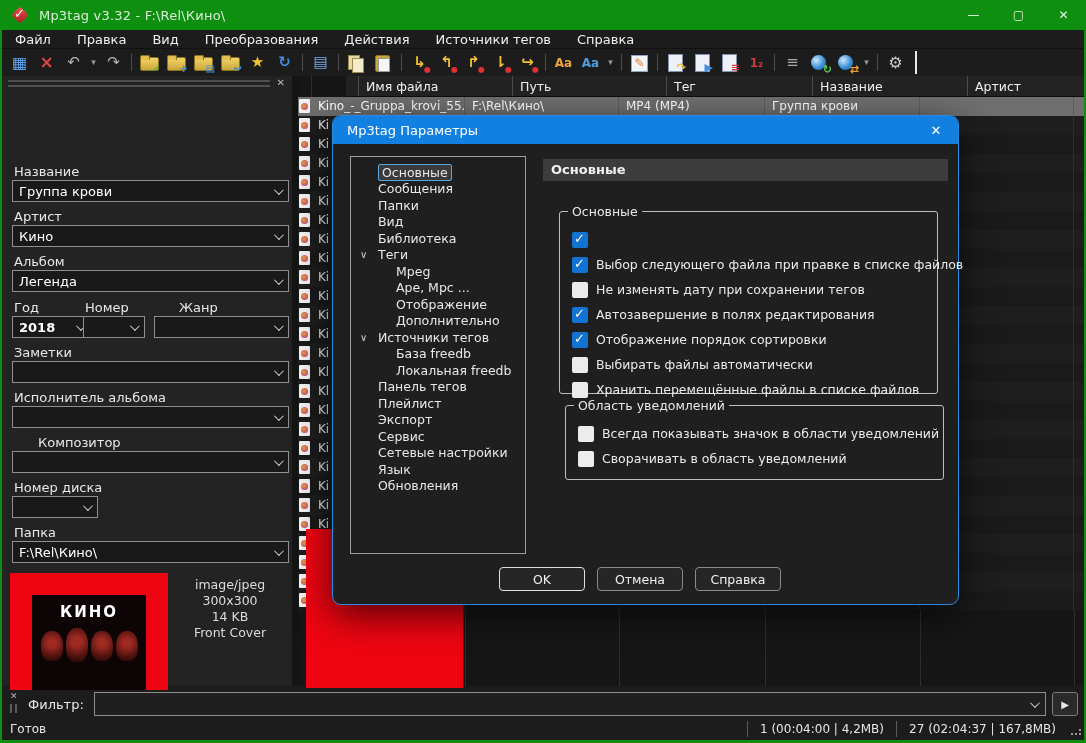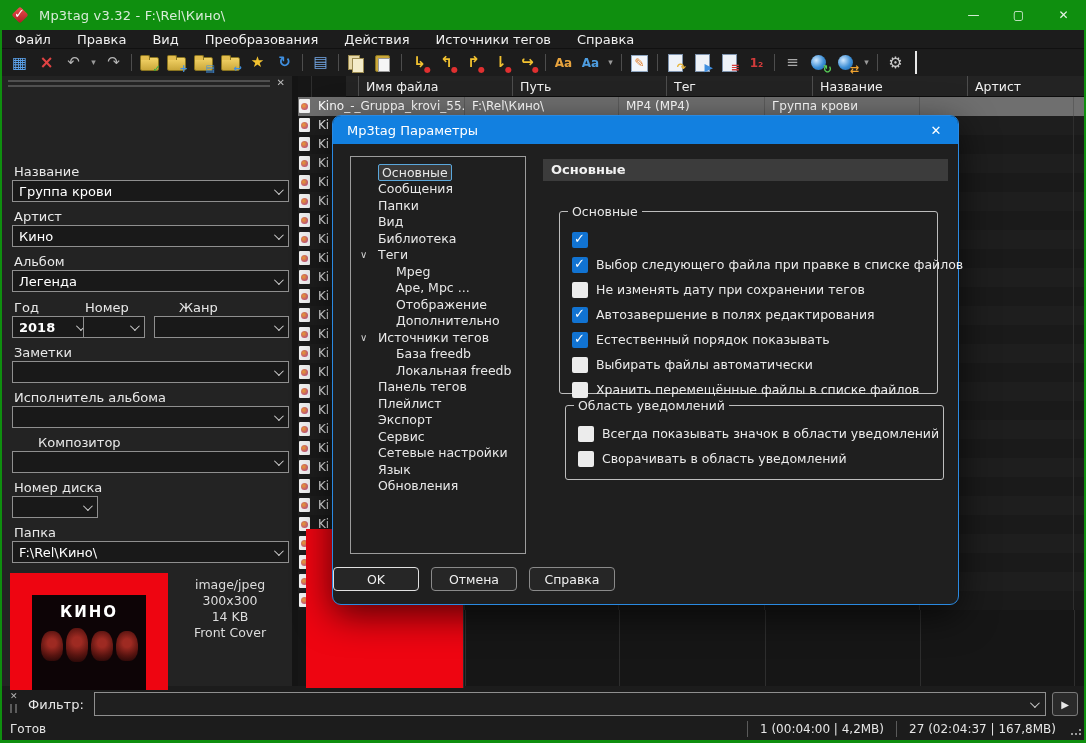--- a/index.html
+++ b/index.html
@@ -99,21 +99,21 @@
   .pane-header{position:absolute;left:210px;top:43px;width:405px;height:22px;background:#3c3c3c;color:#f2f2f2;font-size:13px;font-weight:bold;line-height:22px;padding-left:8px;}
   .group{position:absolute;left:226px;width:379px;border:1px solid #bdbdbd;border-radius:3px;}
   .group .legend{position:absolute;left:8px;top:-8px;background:#1f1f1f;color:#e8e8e8;font-size:12.5px;padding:0 4px;}
   .g1{top:95px;height:183px;padding:15px 0 0 12px;}
   .g2{top:289px;height:75px;padding:15px 0 0 12px;margin-left:6px;}
   .cbrow{display:flex;align-items:center;height:25px;}
   .cb{flex:0 0 auto;width:16px;height:16px;background:#ececec;border-radius:2px;margin-right:8px;position:relative;}
   .cb.on{background:#1173d2;}
   .cb.on::after{content:"✓";position:absolute;left:2px;top:-1px;color:#fff;font-size:13px;font-weight:bold;}
   .cblabel{color:#eaeaea;font-size:12.5px;white-space:nowrap;}
-  .dbtns{position:absolute;left:0;top:451px;width:614px;display:flex;justify-content:flex-start;gap:12px;}
+  .dbtns{position:absolute;left:0;top:451px;width:614px;display:flex;justify-content:center;gap:12px;}
   .dbtn{width:86px;height:24px;background:#262626;border:1px solid #8a8a8a;border-radius:4px;color:#f0f0f0;font-size:12.5px;}
   .dbtn.primary{border-color:#e0e0e0;}
   
   .filterbar{position:absolute;left:0;top:690px;width:1082px;height:28px;background:#1c1c1c;display:flex;align-items:center;}
   .fb-left{width:20px;height:28px;position:relative;flex:0 0 auto;}
   .fb-x{position:absolute;left:8px;top:1px;color:#b5b5b5;font-size:9px;font-weight:bold;}
   .fb-grip{position:absolute;left:8px;top:14px;width:7px;height:9px;border-left:2px solid #5c5c5c;border-right:2px solid #5c5c5c;}
   .fb-label{color:#e8e8e8;font-size:13px;margin:0 10px 0 6px;flex:0 0 auto;}
   .fb-input{position:relative;flex:1 1 auto;height:24px;background:#1f1f1f;border:1px solid #8f8f8f;margin-right:6px;}
   .fb-input input{width:calc(100% - 26px);height:100%;background:transparent;border:none;outline:none;color:#fff;font-size:13px;padding:0 6px;}
@@ -904,21 +904,21 @@
             <span class="cblabel">Не изменять дату при сохранении тегов</span>
           </div>
 
           <div class="cbrow">
             <span class="cb on"></span>
             <span class="cblabel">Автозавершение в полях редактирования</span>
           </div>
 
           <div class="cbrow">
             <span class="cb on"></span>
-            <span class="cblabel">Естественный порядок показывать</span>
+            <span class="cblabel">Отображение порядок сортировки</span>
           </div>
 
           <div class="cbrow">
             <span class="cb"></span>
             <span class="cblabel">Выбирать файлы автоматически</span>
           </div>
 
           <div class="cbrow">
             <span class="cb"></span>
             <span class="cblabel">Хранить перемещённые файлы в списке файлов</span>

